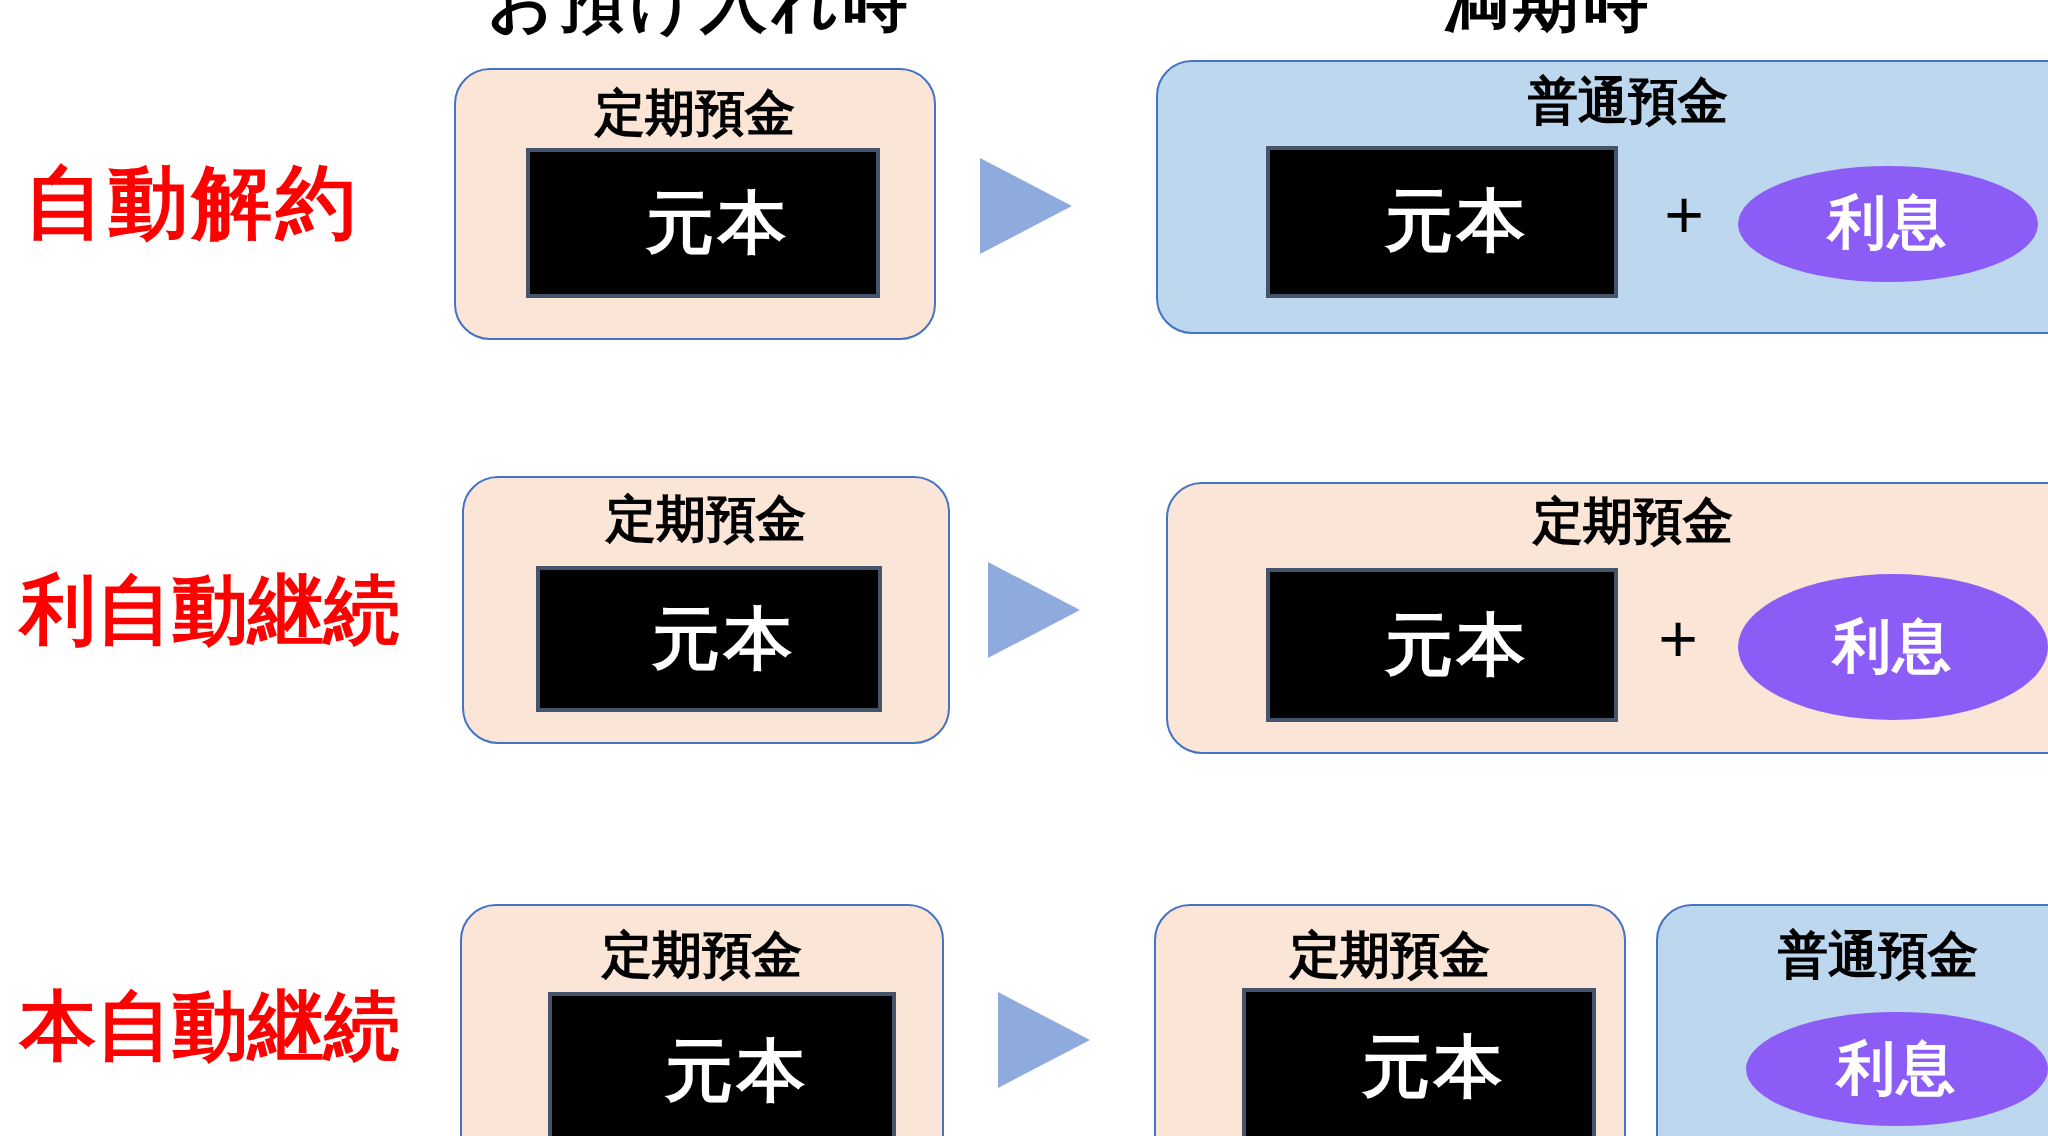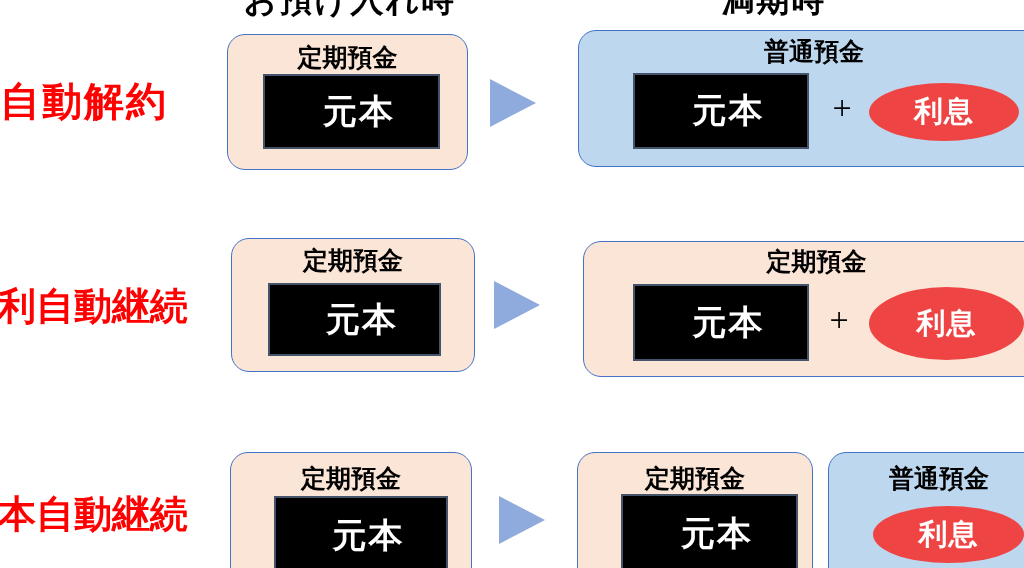--- a/index.html
+++ b/index.html
@@ -1,34 +1,34 @@
 <!DOCTYPE html>
 <html><head>
 <meta charset="utf-8">
 <style>
   * { margin:0; padding:0; box-sizing:border-box; }
   html,body { background:#fff; }
   .canvas {
     position:relative; width:1024px; height:568px;
     overflow:hidden; background:#ffffff;
-    font-family:Liberation Serif, serif;
+    font-family:Liberation Sans, sans-serif;
   }
   
   .col-header {
     position:absolute; width:300px; text-align:center;
     font-size:33px; font-weight:bold; color:#000; line-height:1.0;
     letter-spacing:2px; white-space:nowrap;
   }
   .col-header.deposit  { left:200px; top:-16px; }
   .col-header.maturity { left:624px; top:-16px; }
 
   
   .row-label {
     position:absolute; left:0; color:#ff0000; font-weight:bold;
-    line-height:1.0; white-space:nowrap;
+    line-height:1.0; white-space:nowrap;padding-left:12px;
   }
   .row-label.r1 { top:82px;  font-size:40px; letter-spacing:2px; }
   .row-label.r2 { top:287px; font-size:38px; margin-left:-2px; }
   .row-label.r3 { top:495px; font-size:38px; margin-left:-2px; }
 
   
   .panel {
     position:absolute; border-radius:18px;
     border:1.5px solid #4472C4;
   }
@@ -49,21 +49,21 @@
     color:#fff; font-size:34px; font-weight:bold; letter-spacing:2px;
     white-space:nowrap;
   }
 
   .plus {
     position:absolute; width:40px; text-align:center;
     font-size:34px; font-weight:400; color:#000; line-height:1.0;
   }
 
   .ellipse {
-    position:absolute; background:#ef4444; border-radius:50%;
+    position:absolute; background:#8b5cf6; border-radius:50%;
     display:flex; align-items:center; justify-content:center;
   }
   .ellipse span {
     color:#fff; font-size:29px; font-weight:bold; letter-spacing:1px;
     white-space:nowrap;
   }
 
   .arrow {
     position:absolute; width:0; height:0;
     border-top:24px solid transparent;

